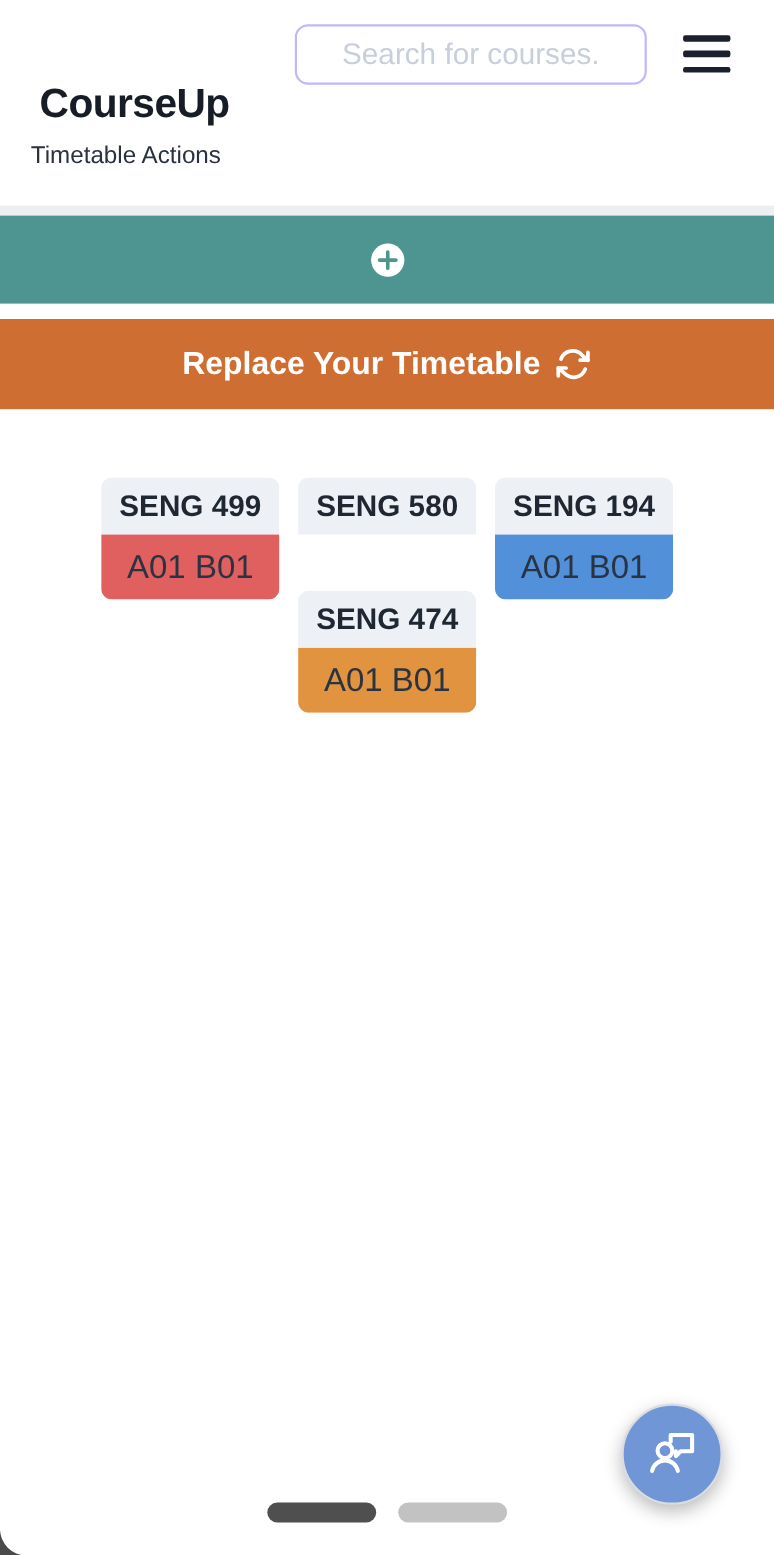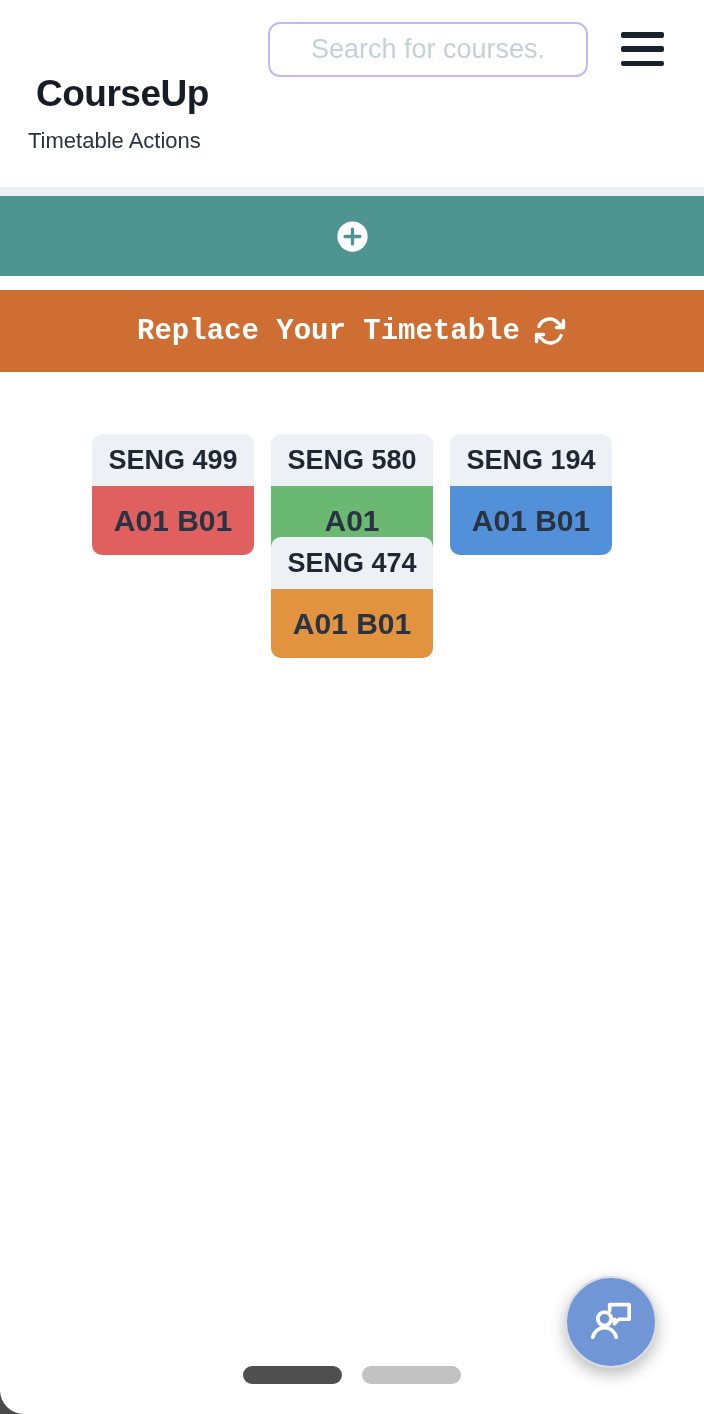--- a/index.html
+++ b/index.html
@@ -90,21 +90,21 @@
     justify-content: center;
     gap: 13px;
     border: none;
     cursor: pointer;
     color: #ffffff;
     font-family: "Liberation Sans", sans-serif;
     font-size: 29px;
     font-weight: 700;
   }
   .btn-import { top: 196px; height: 80px; }
-  .btn-replace { top: 290px; height: 82px; font-family: Liberation Mono, monospace; }
+  .btn-replace { top: 290px; height: 82px; }
   .action-btn svg { display: block; }
 
   
   .cards-row {
     position: absolute;
     left: 0;
     width: 704px;
     display: flex;
     justify-content: center;
     gap: 17px;
@@ -121,26 +121,26 @@
     height: 52px;
     background: #EDF1F6;
     display: flex;
     align-items: center;
     justify-content: center;
     font-size: 27px;
     font-weight: 700;
     color: #1F2733;
   }
   .course-card .card-body {
-    height: 69px;
+    height: 59px;
     display: flex;
     align-items: center;
     justify-content: center;
     font-size: 30px;
-    font-weight: 700;
+    font-weight: 400;
     color: #2A3342;
   }
 
   
   .fab {
     position: absolute;
     left: 565px;
     top: 1276px;
     width: 92px;
     height: 92px;
@@ -231,21 +231,20 @@
     </span>
   </button>
 
   <div class="cards-row row-1">
     <div class="course-card">
       <div class="card-head">SENG 499</div>
       <div class="card-body" style="background-color: rgb(224, 95, 95);">A01 B01</div>
     </div>
     <div class="course-card">
       <div class="card-head">SENG 580</div>
-      <div class="card-body" style="background-color: rgb(107, 184, 115);">A01</div>
     </div>
     <div class="course-card">
       <div class="card-head">SENG 194</div>
       <div class="card-body" style="background-color: rgb(82, 145, 218);">A01 B01</div>
     </div>
   </div>
 
   <div class="cards-row row-2">
     <div class="course-card">
       <div class="card-head">SENG 474</div>

